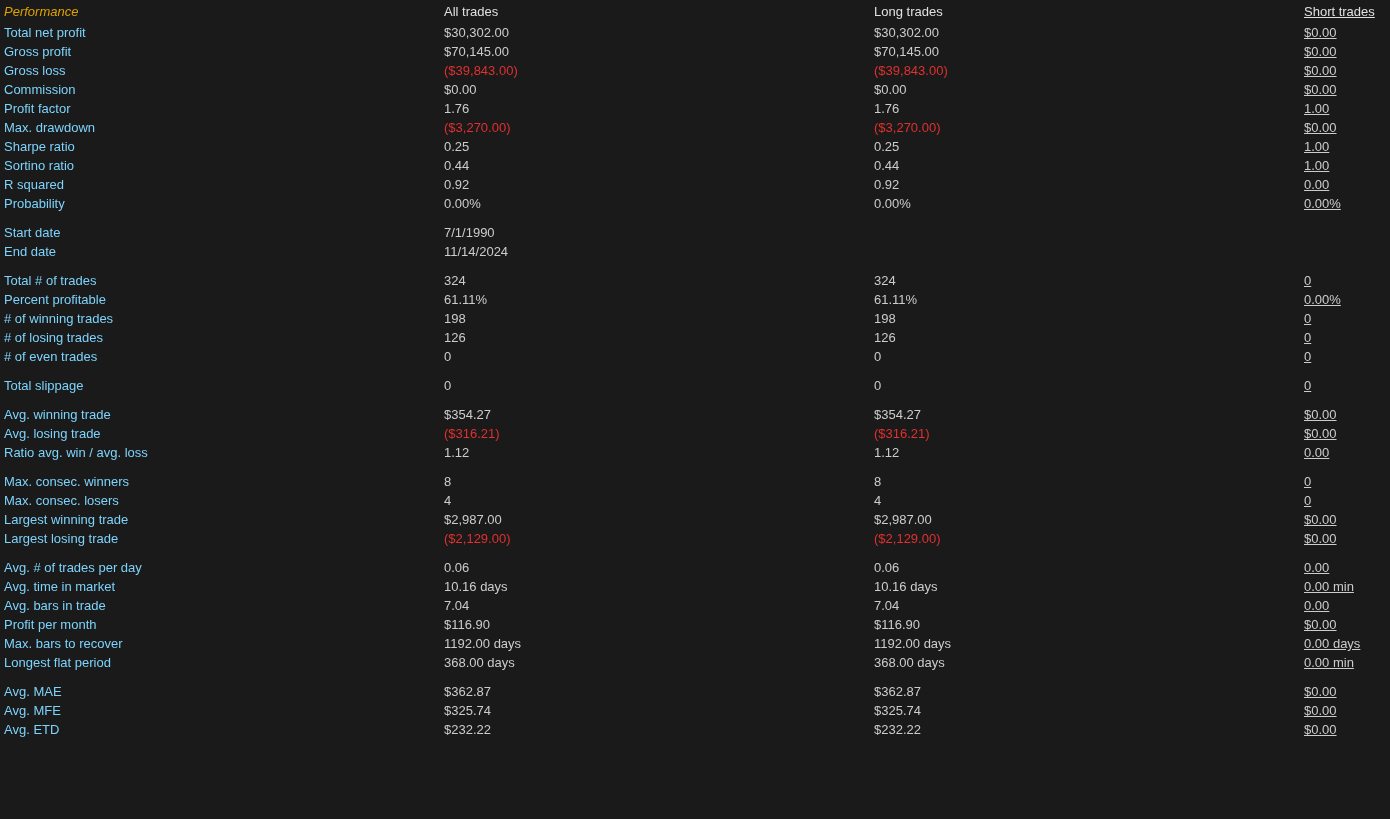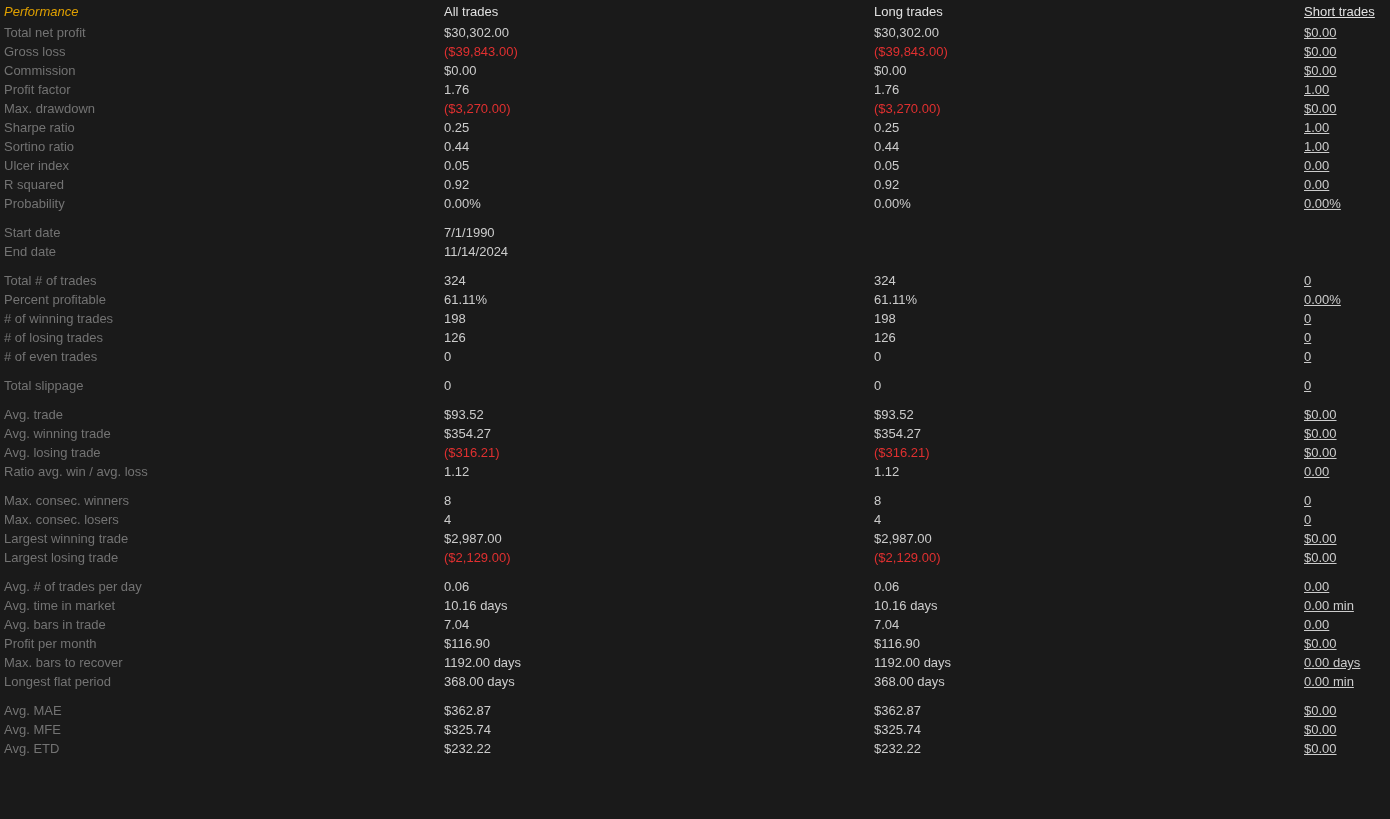--- a/index.html
+++ b/index.html
@@ -18,21 +18,21 @@
       width: 100%;
       border-collapse: collapse;
     }
     td {
       padding: 2px 4px;
       vertical-align: middle;
       white-space: nowrap;
     }
     .col-label {
       width: 440px;
-      color: #737373;
+      color: #7dd3fc;
     }
     .col-all {
       width: 430px;
       color: #cccccc;
     }
     .col-long {
       width: 430px;
       color: #cccccc;
       margin-left: 26px;
     }
@@ -67,20 +67,26 @@
       </tr>
     </thead>
     <tbody id="table-body">
     <tr>
           <td class="col-label">Total net profit</td>
           <td class="col-all">$30,302.00</td>
           <td class="col-long">$30,302.00</td>
           <td class="col-short">$0.00</td>
         </tr>
         <tr>
+          <td class="col-label">Gross profit</td>
+          <td class="col-all">$70,145.00</td>
+          <td class="col-long">$70,145.00</td>
+          <td class="col-short">$0.00</td>
+        </tr>
+        <tr>
           <td class="col-label">Gross loss</td>
           <td class="col-all red">($39,843.00)</td>
           <td class="col-long red">($39,843.00)</td>
           <td class="col-short">$0.00</td>
         </tr>
         <tr>
           <td class="col-label">Commission</td>
           <td class="col-all">$0.00</td>
           <td class="col-long">$0.00</td>
           <td class="col-short">$0.00</td>
@@ -103,26 +109,20 @@
           <td class="col-long">0.25</td>
           <td class="col-short">1.00</td>
         </tr>
         <tr>
           <td class="col-label">Sortino ratio</td>
           <td class="col-all">0.44</td>
           <td class="col-long">0.44</td>
           <td class="col-short">1.00</td>
         </tr>
         <tr>
-          <td class="col-label">Ulcer index</td>
-          <td class="col-all">0.05</td>
-          <td class="col-long">0.05</td>
-          <td class="col-short">0.00</td>
-        </tr>
-        <tr>
           <td class="col-label">R squared</td>
           <td class="col-all">0.92</td>
           <td class="col-long">0.92</td>
           <td class="col-short">0.00</td>
         </tr>
         <tr>
           <td class="col-label">Probability</td>
           <td class="col-all">0.00%</td>
           <td class="col-long">0.00%</td>
           <td class="col-short">0.00%</td>
@@ -191,26 +191,20 @@
           <td class="col-label">Total slippage</td>
           <td class="col-all">0</td>
           <td class="col-long">0</td>
           <td class="col-short">0</td>
         </tr>
         <tr class="spacer">
           <td></td>
           <td></td>
           <td></td>
           <td></td>
-        </tr>
-        <tr>
-          <td class="col-label">Avg. trade</td>
-          <td class="col-all">$93.52</td>
-          <td class="col-long">$93.52</td>
-          <td class="col-short">$0.00</td>
         </tr>
         <tr>
           <td class="col-label">Avg. winning trade</td>
           <td class="col-all">$354.27</td>
           <td class="col-long">$354.27</td>
           <td class="col-short">$0.00</td>
         </tr>
         <tr>
           <td class="col-label">Avg. losing trade</td>
           <td class="col-all red">($316.21)</td>

